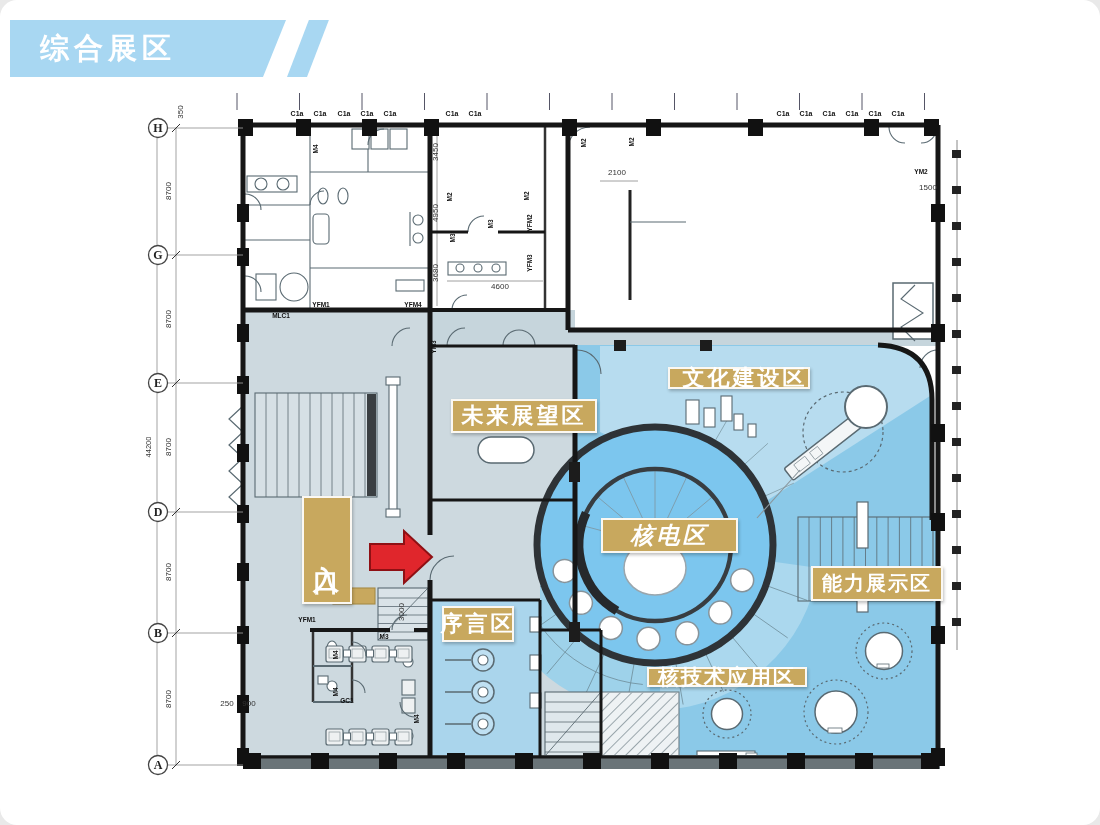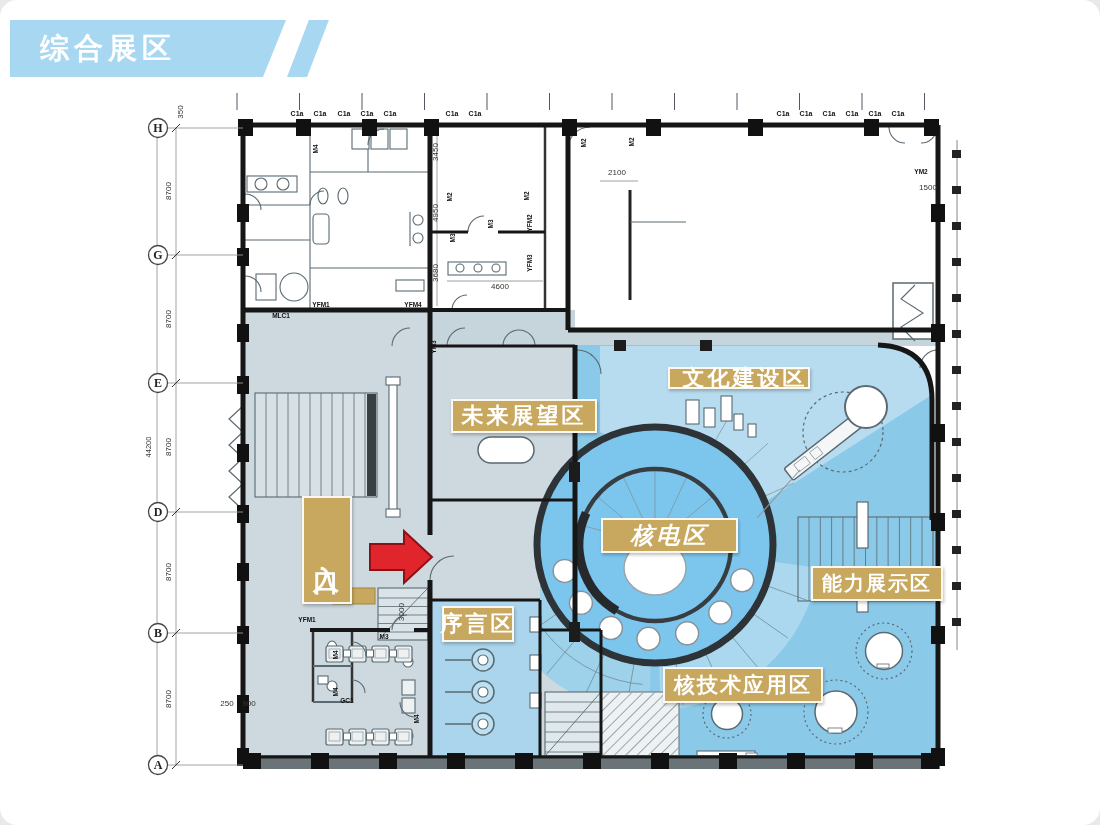--- a/index.html
+++ b/index.html
@@ -14,21 +14,21 @@
   svg{position:absolute;left:0;top:0;font-family:"Liberation Sans",sans-serif;}
   .zone-label{position:absolute;display:flex;align-items:center;justify-content:center;
           background:#c8a85e;border:2px solid rgba(255,255,255,.92);color:#fff;font-weight:bold;
           letter-spacing:3px;box-shadow:1px 2px 3px rgba(0,0,0,.25);box-sizing:border-box;
           font-family:"Liberation Sans",sans-serif;white-space:nowrap;}
   #zl-future{left:451px;top:399px;width:146px;height:34px;font-size:22px;font-family:Liberation Serif, serif;}
   #zl-culture{left:668px;top:367px;width:142px;height:22px;font-size:22px;padding-left:12px;}
   #zl-nuclear{left:601px;top:518px;width:137px;height:35px;font-size:23px;font-style:italic;}
   #zl-capability{left:811px;top:566px;width:132px;height:35px;font-size:20px;letter-spacing:2px;}
   #zl-preface{left:442px;top:606px;width:72px;height:36px;font-size:22px;}
-  #zl-nuctech{left:647px;top:667px;width:160px;height:36px;font-size:21px;letter-spacing:2px;margin-left:16px;}
+  #zl-nuctech{left:647px;top:667px;width:160px;height:20px;font-size:21px;letter-spacing:2px;}
   #zl-entrance{left:302px;top:496px;width:50px;height:108px;font-size:26px;
           writing-mode:vertical-rl;text-orientation:upright;letter-spacing:10px;padding-top:8px;}
 </style>
 </head>
 <body>
 
 <div class="page">
 
   <div class="banner">
     <span class="banner-text">综合展区</span>

